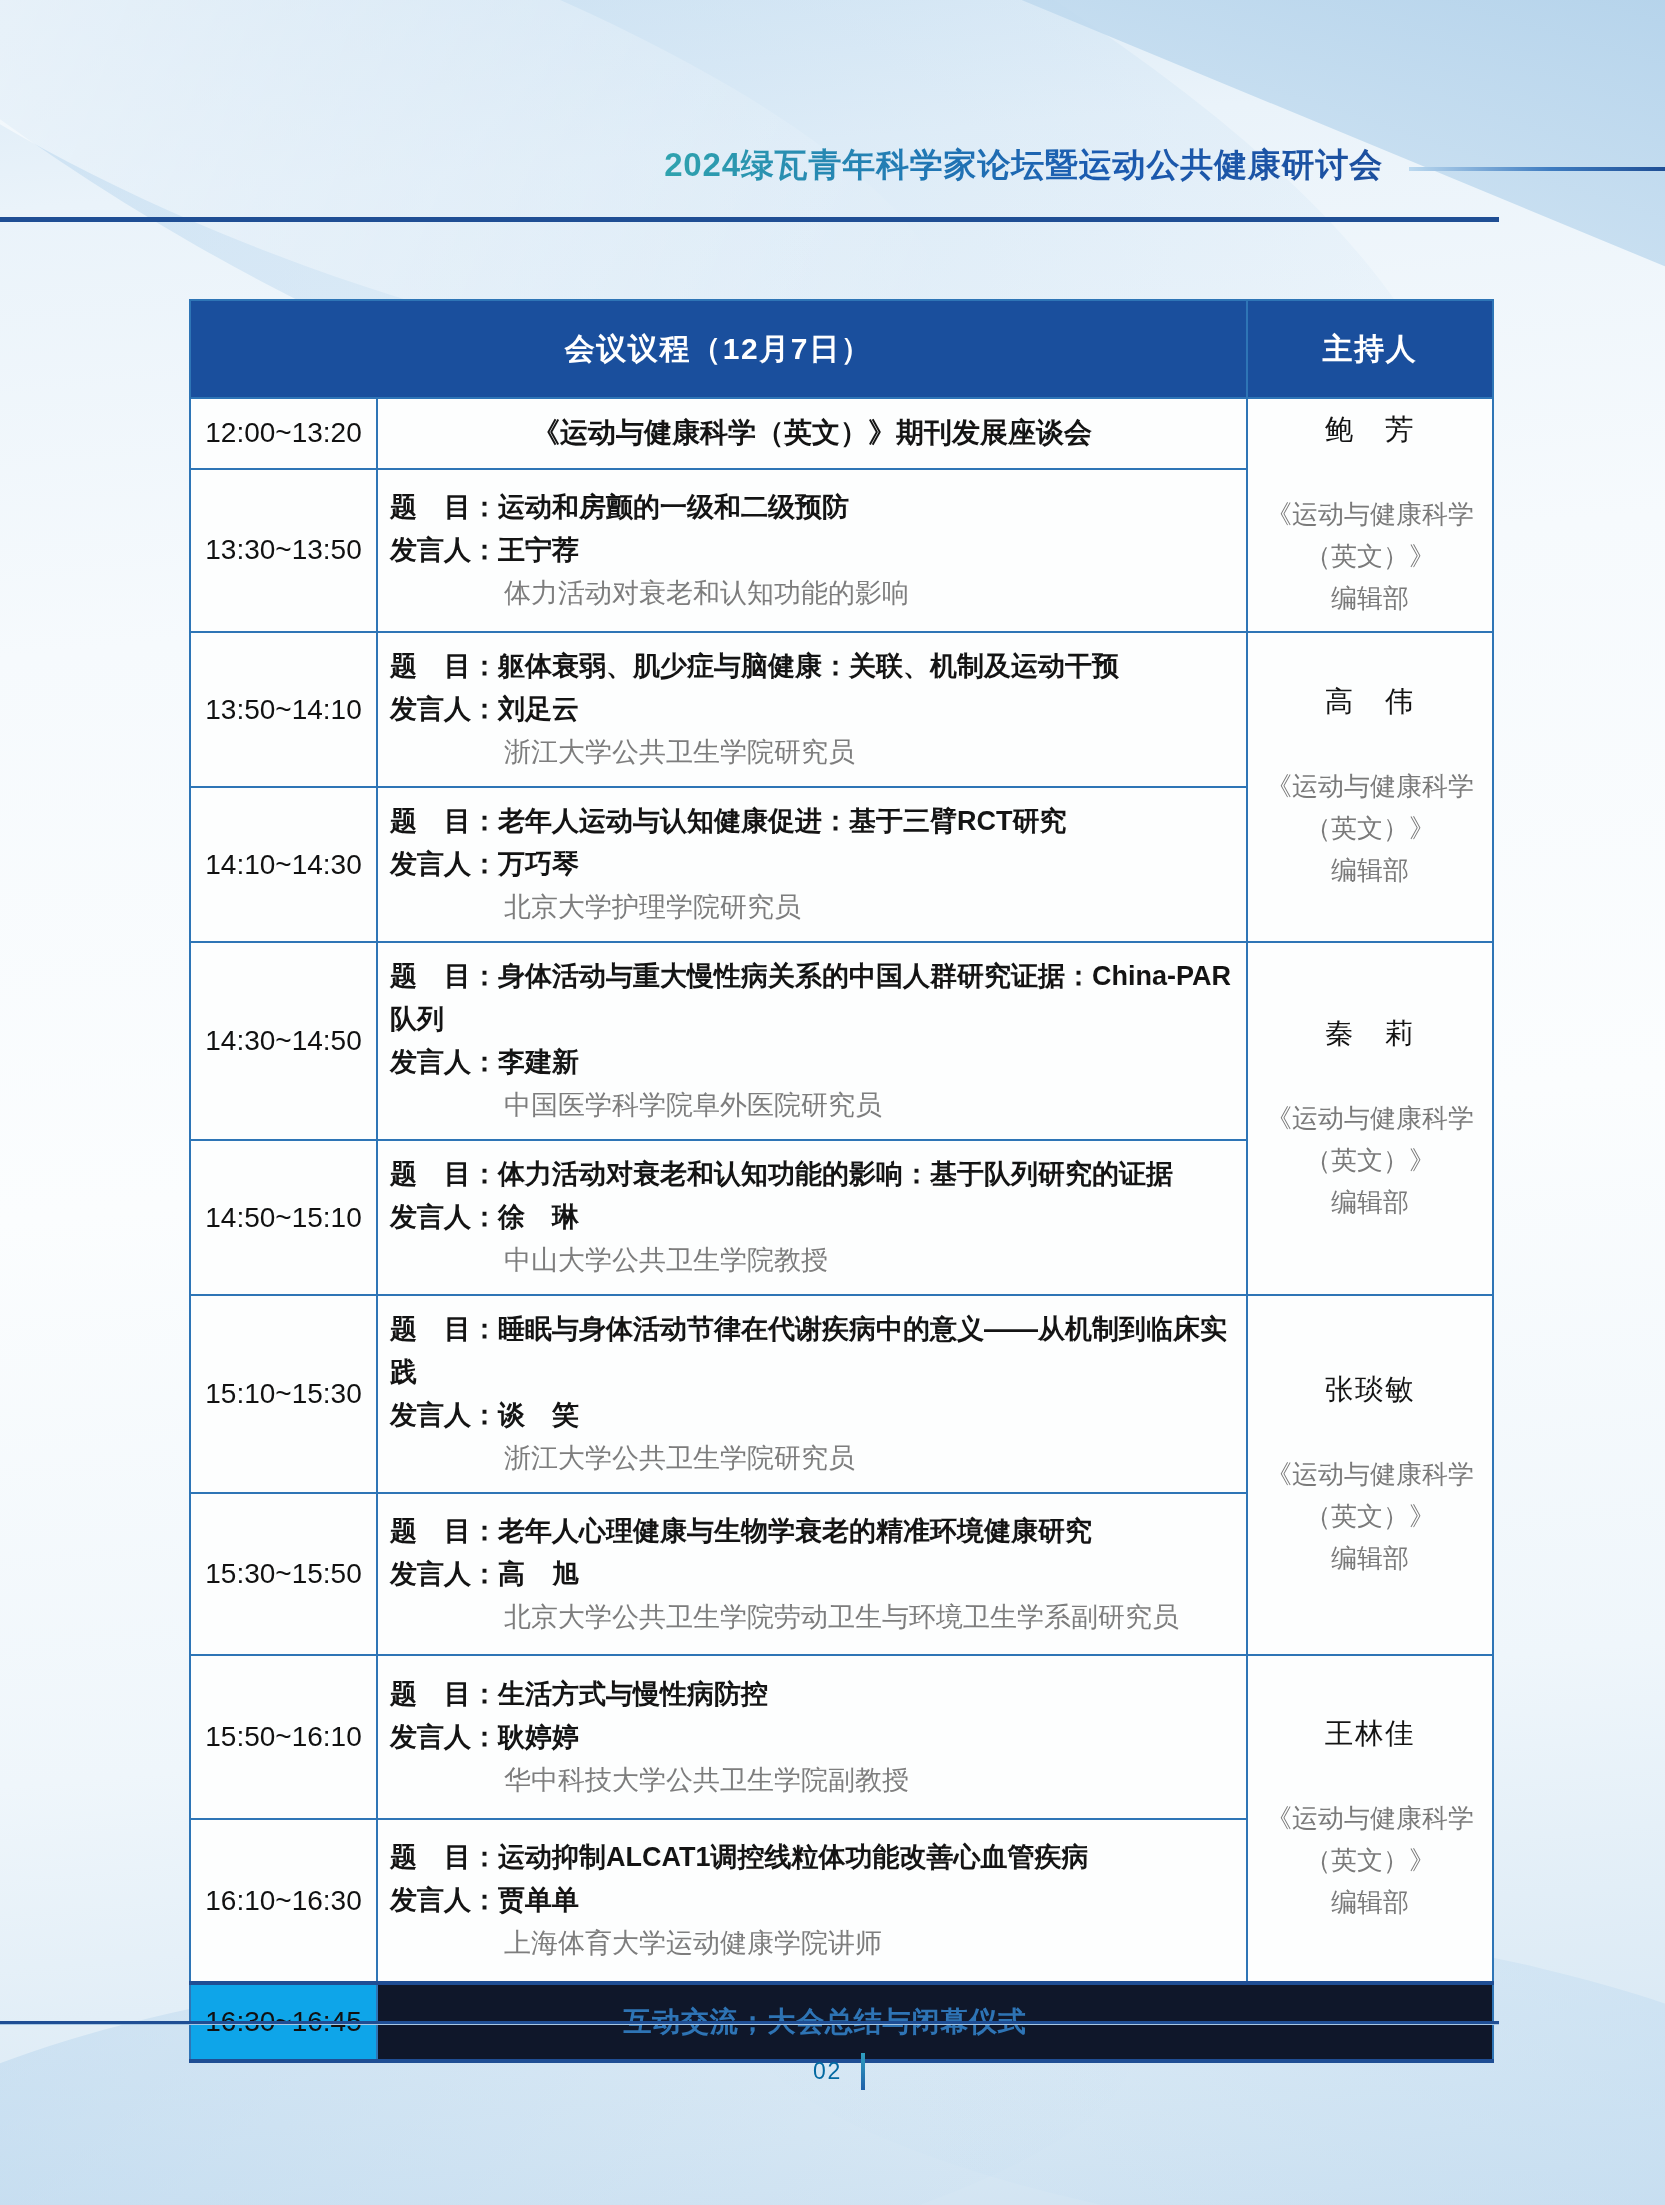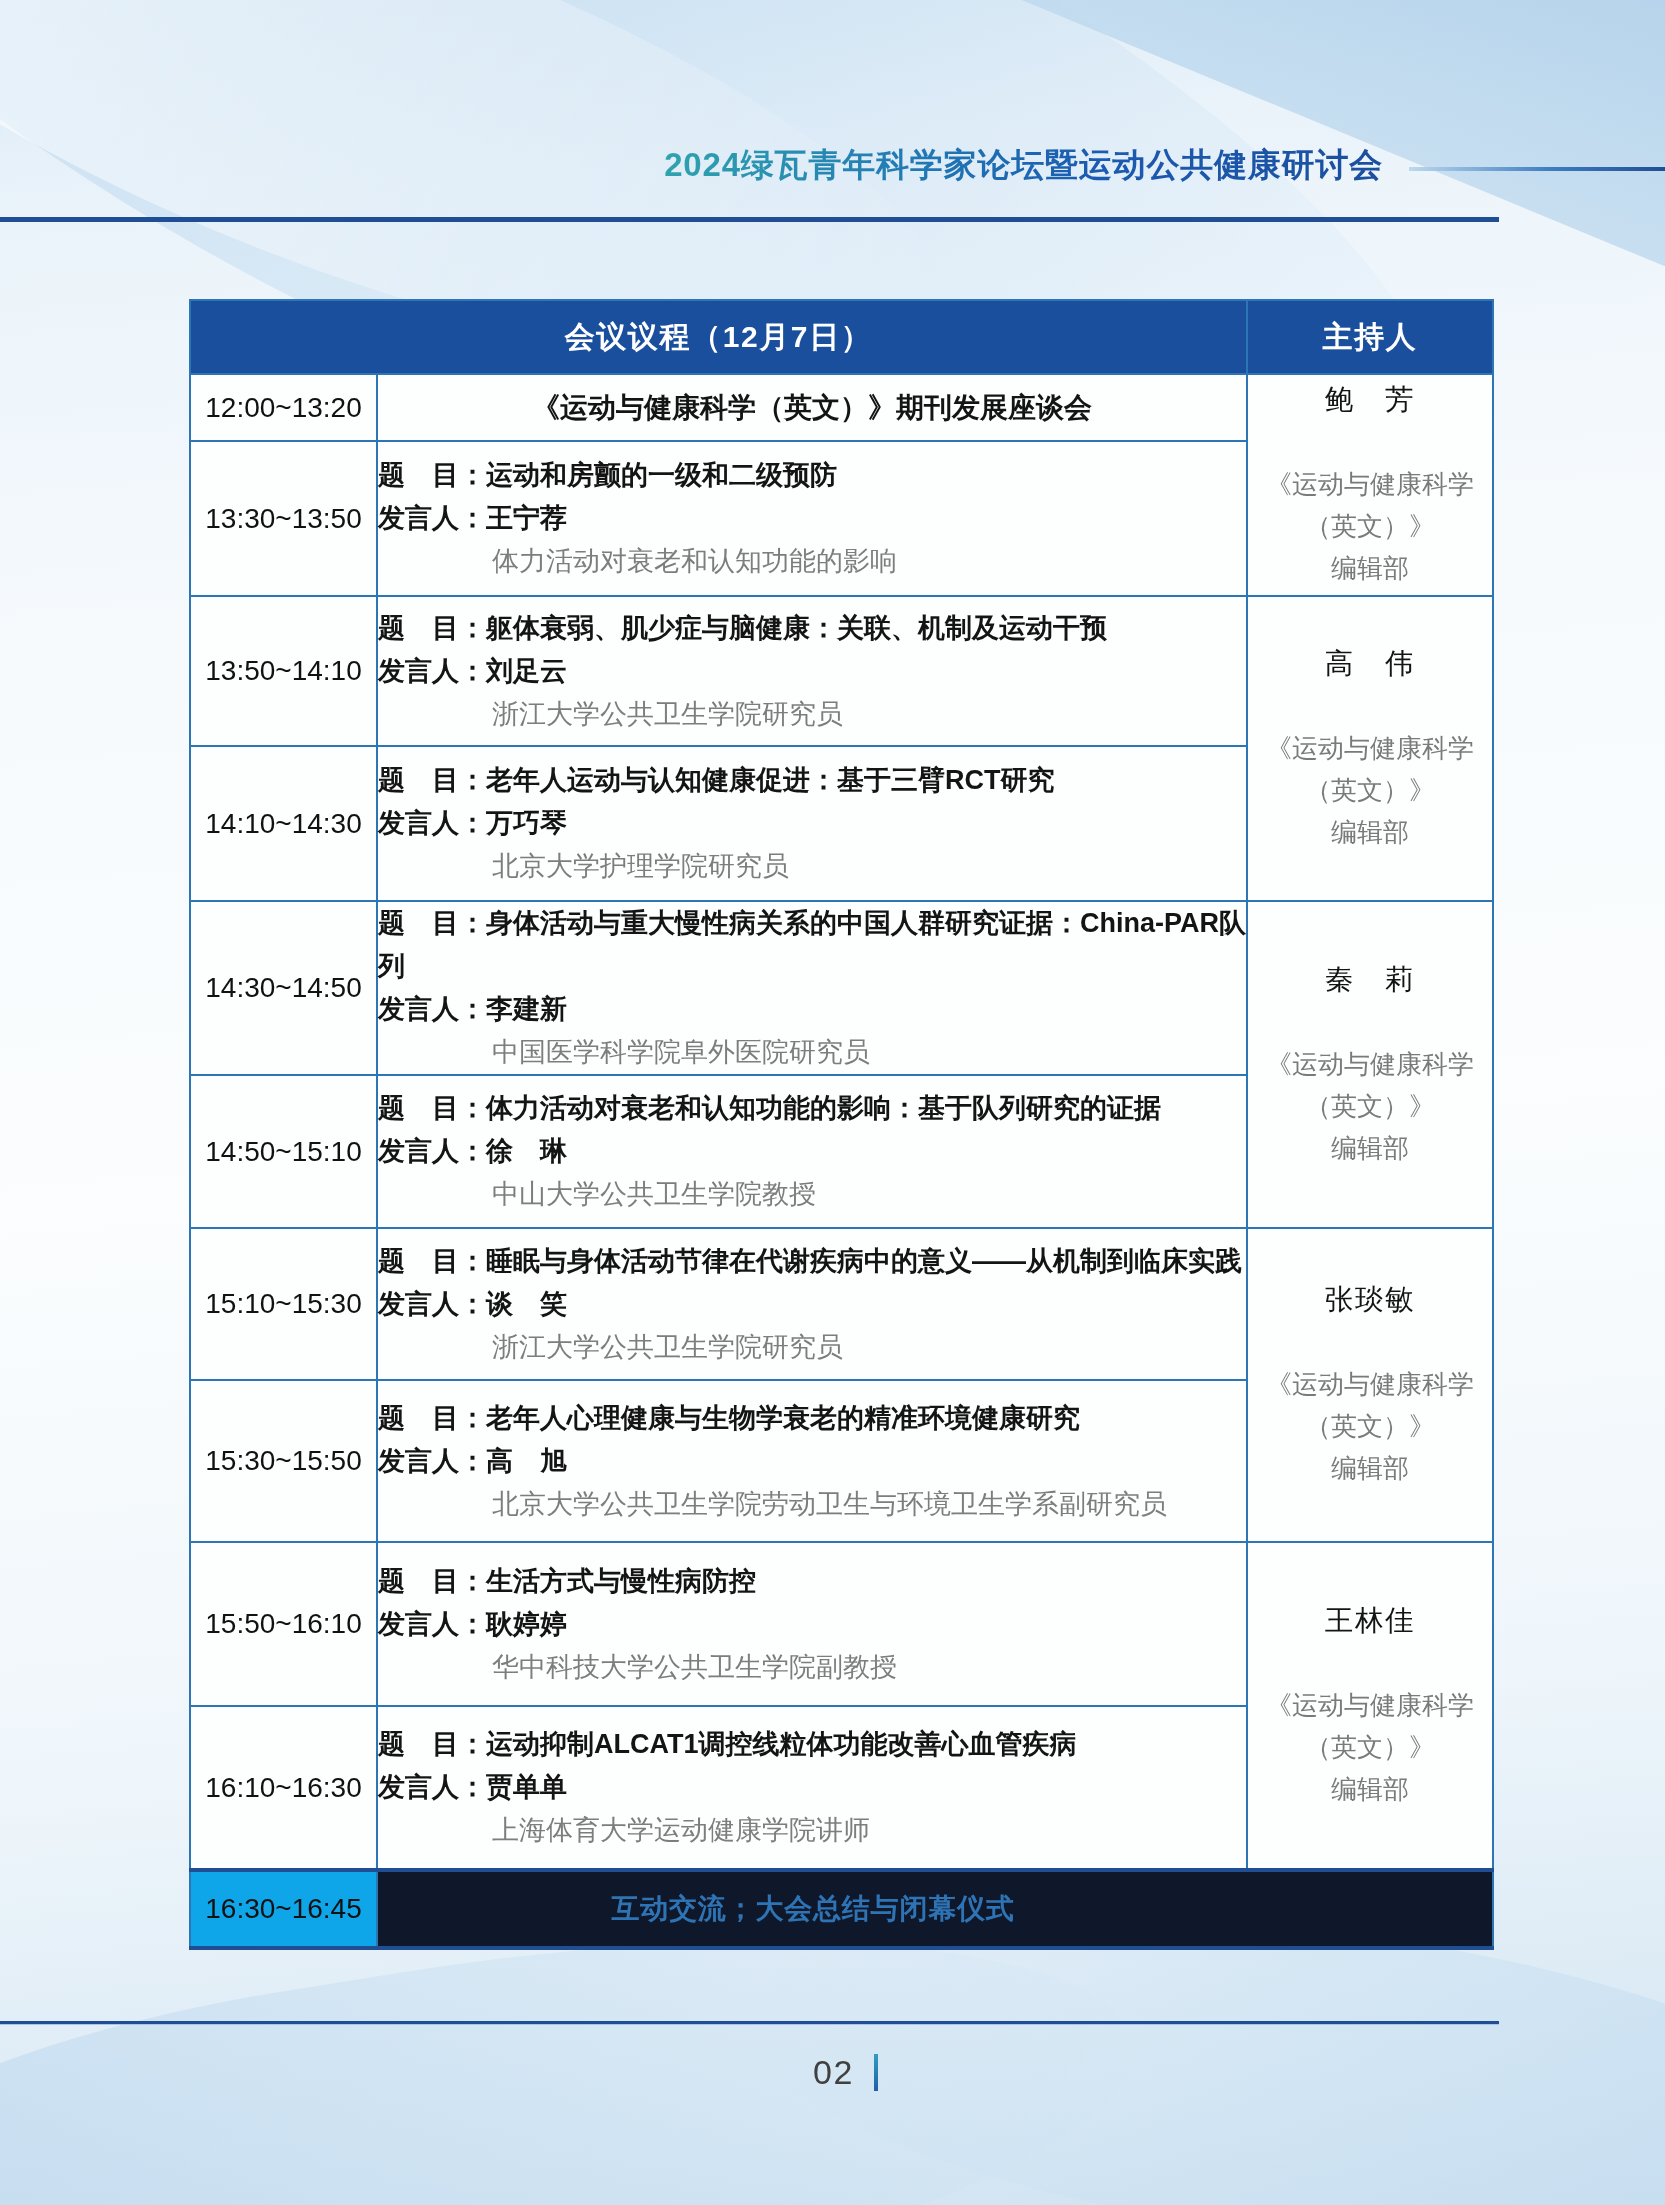--- a/index.html
+++ b/index.html
@@ -35,21 +35,21 @@
   }
   .title-dash{position:absolute;top:167px;left:1409px;width:257px;height:4.1px;
     background:linear-gradient(90deg,#bcd9ef 0%,#3f7cc0 55%,#1f4e94 100%);}
   .header-rule{position:absolute;top:217px;left:0;width:1499px;height:4.9px;background:#1f4e94;}
 
   
   table.agenda{
     position:absolute;left:189px;top:299px;width:1304px;
     border-collapse:collapse;table-layout:fixed;background:#fdfefe;
   }
-  table.agenda td,table.agenda th{border:2.4px solid #2e75b6;padding:0;vertical-align:middle;}
+  table.agenda td,table.agenda th{border:2.4px solid #2e75b6;padding:12px;vertical-align:middle;}
   th.agenda-head{
     height:72px;background:#1a4f9d;color:#ffffff;font-size:30px;font-weight:bold;
     text-align:center;letter-spacing:1.6px;
   }
   th.agenda-head + th.agenda-head{border-left:2.4px solid #d9e8f5;}
   td.time{
     text-align:center;font-size:28px;color:#111111;white-space:nowrap;
     letter-spacing:0px;
   }
   td.content{padding:8.1px 8.1px 8.1px 19.5px;}
@@ -62,21 +62,21 @@
   td.moderator{text-align:center;}
   .mod-name{font-size:28.5px;color:#141414;letter-spacing:1.6px;margin-bottom:44px;}
   .mod-org div{line-height:42px;font-size:26px;color:#7a7a7a;}
   tr.closing-row td{background:#0f172a;border-top:4.1px solid #1f4e94;border-bottom:4.1px solid #1f4e94;}
   tr.closing-row td.time{background:#0ea5e9;}
   .closing-text{width:870px;text-align:center;font-size:28px;font-weight:bold;color:#2e74b5;letter-spacing:0.8px;}
 
   
   .footer-rule{position:absolute;top:2021px;left:0;width:1499px;height:3.3px;background:#1f4e94;border-bottom:1.6px solid #a7c8e4;}
   .page-footer{position:absolute;top:2053px;left:813px;display:flex;align-items:center;}
-  .page-num{font-size:34px;color:#404040;letter-spacing:1.6px;}
+  .page-num{font-size:23px;color:#0369a1;letter-spacing:1.6px;}
   .footer-bar{display:inline-block;width:4.1px;height:37px;margin-left:19.5px;
     background:linear-gradient(180deg,#2f9fc0 0%,#1f5fa8 100%);}
 </style>
 </head>
 <body>
 
 <div class="bg-shape bg-band1"></div>
 <div class="bg-shape bg-band2"></div>
 <div class="bg-shape bg-tr"></div>
 <div class="bg-shape bg-bot1"></div>

